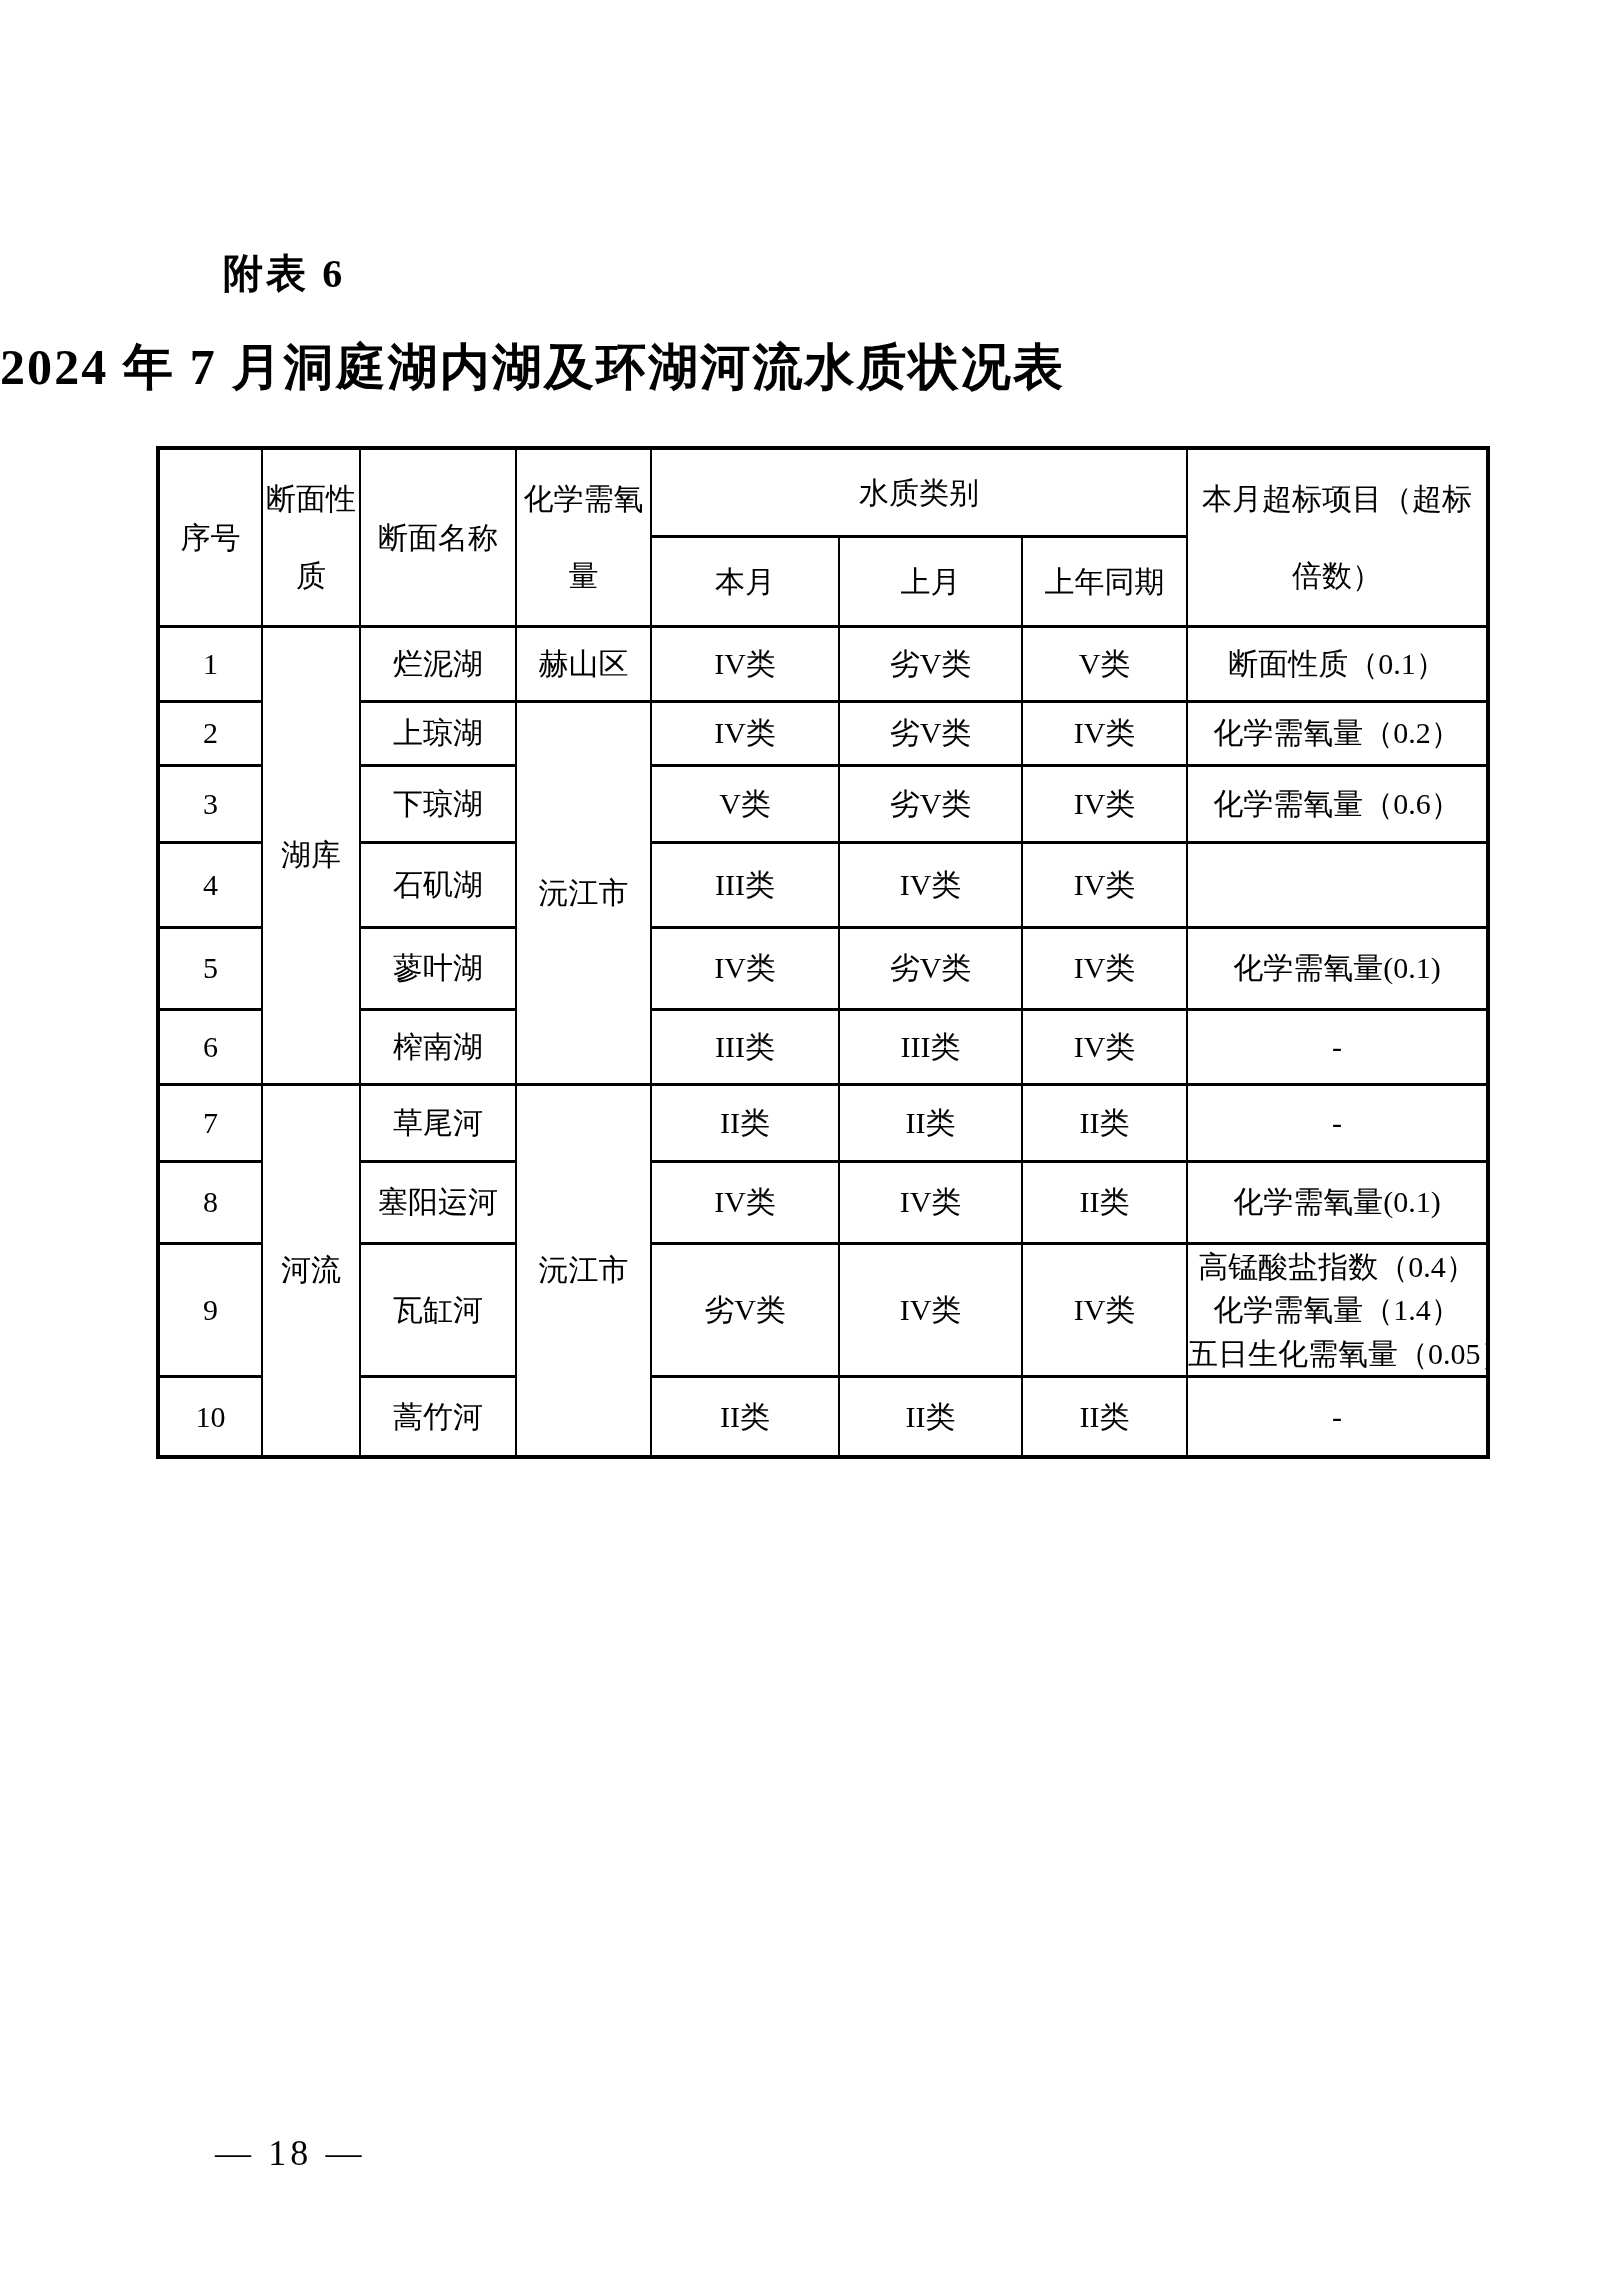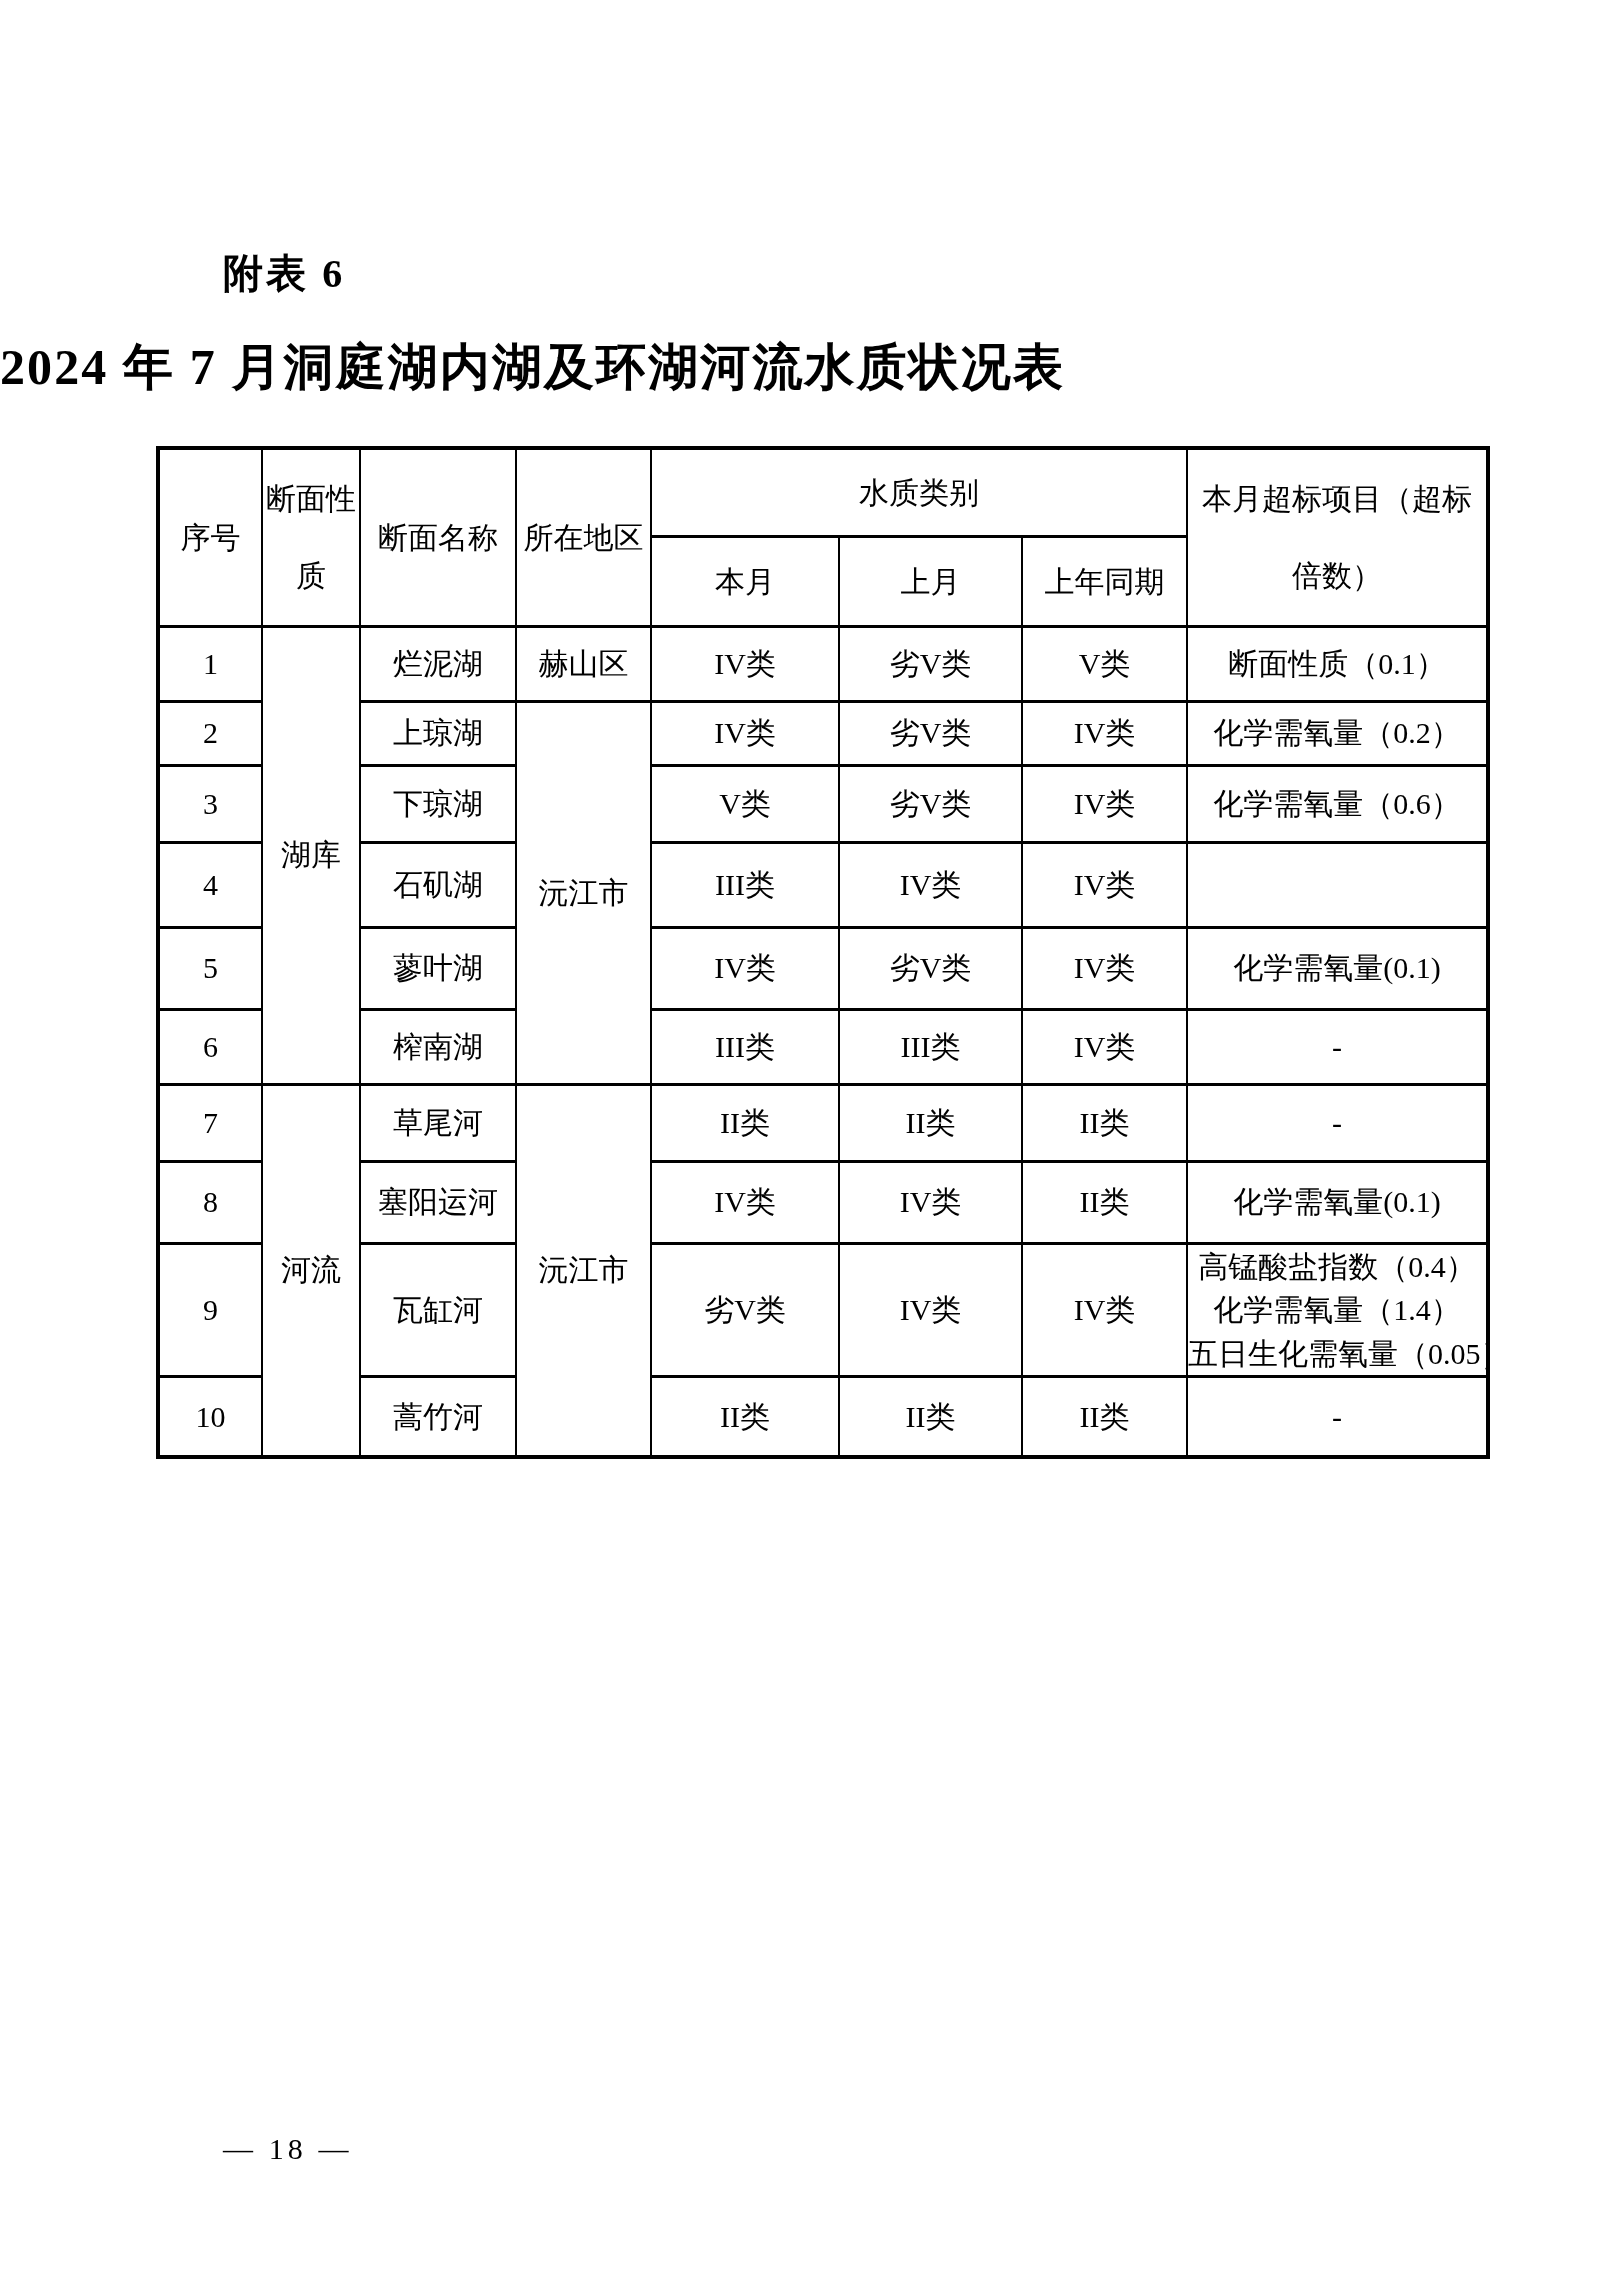--- a/index.html
+++ b/index.html
@@ -54,22 +54,22 @@
   }
   td.exceed-multiline{
     text-align:left;
     padding-left:7.2px;
     font-size:25px;
     line-height:1.35;
   }
   td.exceed-multiline div{white-space:nowrap;}
   .page-number{
     position:absolute;
-    left:223px;top:2132px;
-    font-size:30px;
+    left:215px;top:2132px;
+    font-size:36px;
     letter-spacing:4.1px;
     white-space:nowrap;
   }
 </style>
 </head>
 <body>
 
 <div class="page">
 
   <div class="appendix-label">附表 6</div>
@@ -86,21 +86,21 @@
       <col style="width:183px">
       <col style="width:165px">
       <col style="width:301px">
     </colgroup>
 
     <tbody>
         <tr style="height:88px;">
       <th rowspan="2">序号</th>
       <th rowspan="2">断面性质</th>
       <th rowspan="2">断面名称</th>
-      <th rowspan="2">所在地区</th>
+      <th rowspan="2">化学需氧量</th>
       <th colspan="3">水质类别</th>
       <th rowspan="2">本月超标项目（超标倍数）</th>
     </tr>
     <tr style="height:90px;">
       <th>本月</th>
       <th>上月</th>
       <th>上年同期</th>
     </tr>
 
     <tr style="height:75px;">

